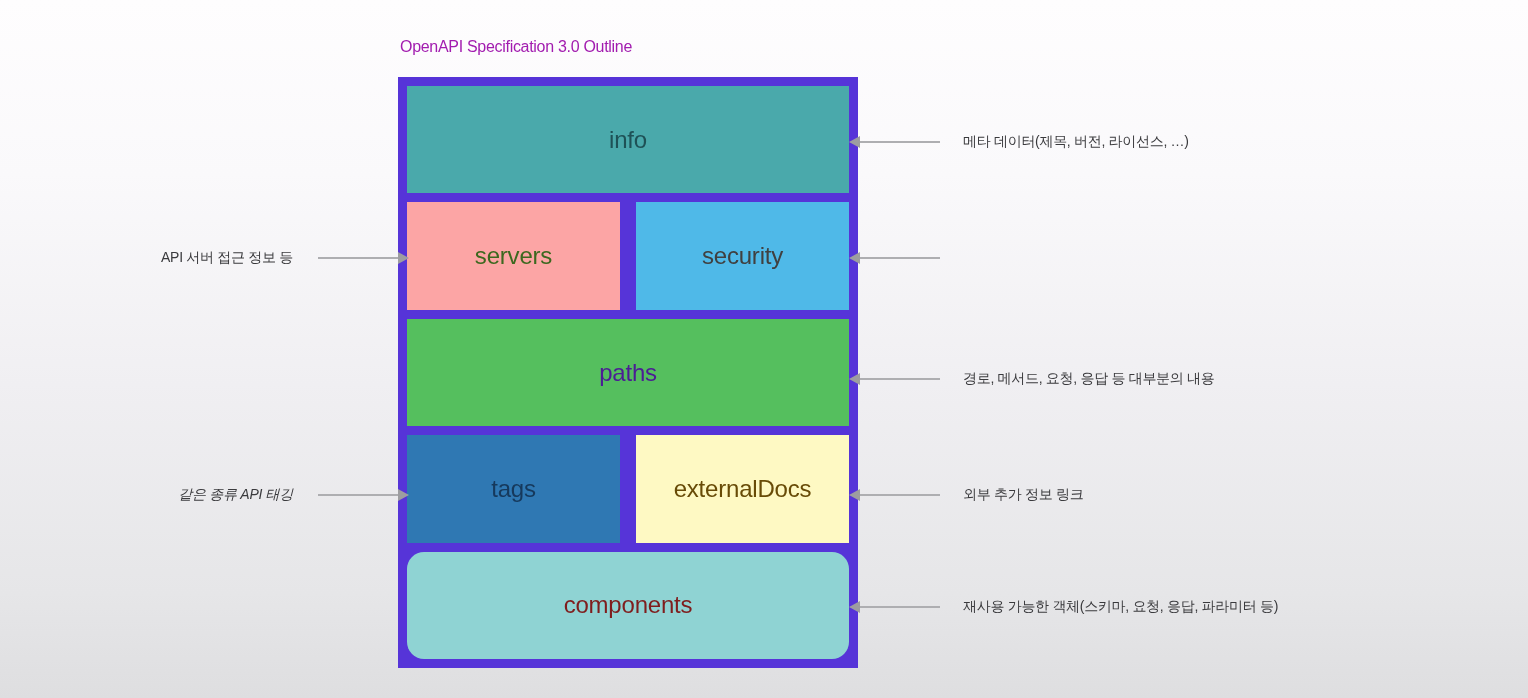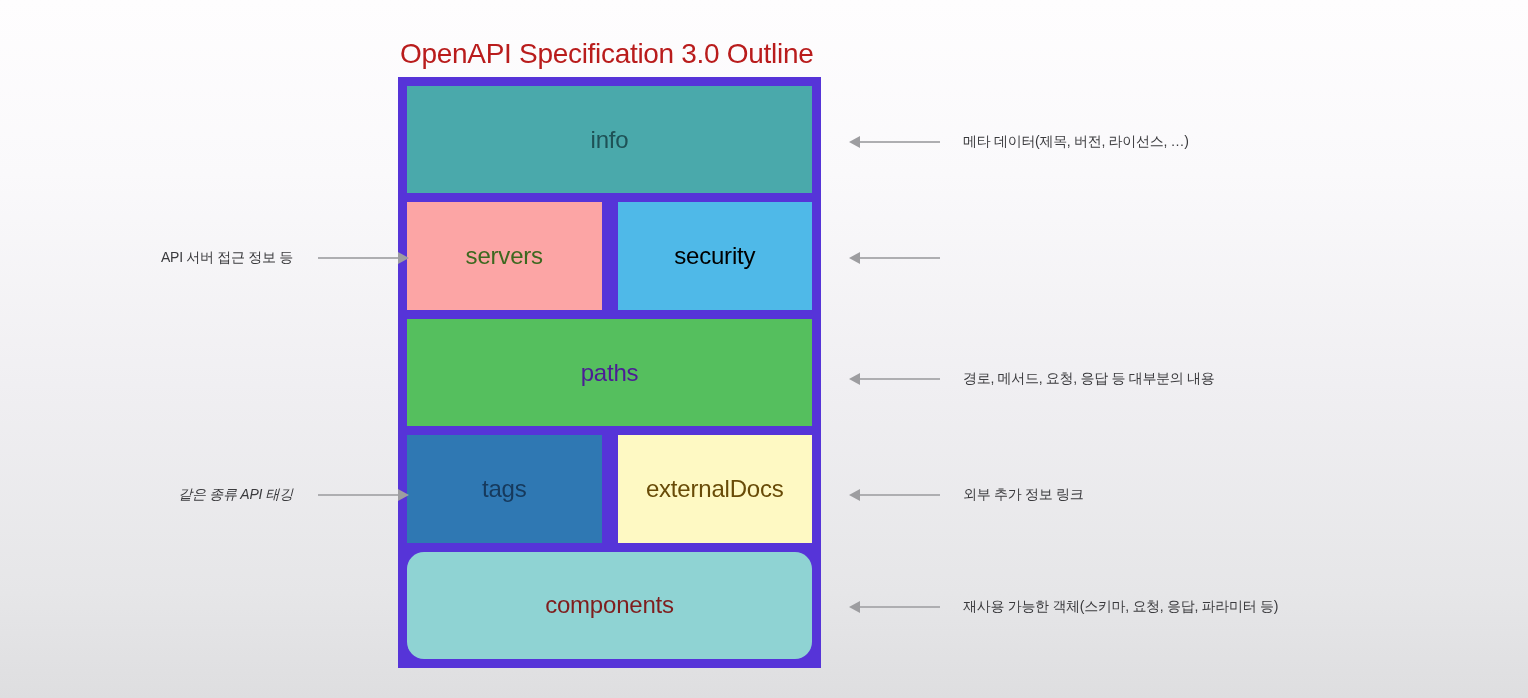--- a/index.html
+++ b/index.html
@@ -7,51 +7,51 @@
   body {
     position: relative;
     font-family: "Liberation Sans", "DejaVu Sans", sans-serif;
     background: linear-gradient(180deg, #fefdfe 0%, #faf9fb 25%, #f0eff2 55%, #e6e6e8 85%, #dedee0 100%);
   }
 
   .diagram-title {
     position: absolute;
     left: 400px;
     top: 38px;
-    font-size: 28px;
-    color: #b91c1c;
+    font-size: 16px;
+    color: #a21caf;
     letter-spacing: -0.3px;
     white-space: nowrap;
   }
 
   .spec-box {
     position: absolute;
     left: 398px;
     top: 77px;
-    width: 423px;
+    width: 460px;
     height: 591px;
     background: #5634d8;
     padding: 9px;
     display: flex;
     flex-direction: column;
     gap: 9px;
   }
   .spec-row { flex: 1; display: grid; grid-template-columns: 1fr; gap: 16px; min-height: 0; }
   .spec-row.cols-2 { grid-template-columns: 1fr 1fr; }
 
   .block {
     display: flex;
     align-items: center;
     justify-content: center;
     font-size: 24px;
     letter-spacing: -0.2px;
   }
   .b-info         { background: #4aa9ab; color: #1e5156; }
   .b-servers      { background: #fca5a5; color: #3c681f; }
-  .b-security     { background: #4fb9e8; color: #000000; }
+  .b-security     { background: #4fb9e8; color: #404040; }
   .b-paths        { background: #55bf5e; color: #4c1d95; }
   .b-tags         { background: #2f78b3; color: #16395c; }
   .b-externalDocs { background: #fef9c3; color: #684b07; }
   .b-components   { background: #8fd3d3; color: #7f1d1d; border-radius: 17px; }
 
   .annot {
     position: absolute;
     display: flex;
     align-items: center;
     gap: 23px;

